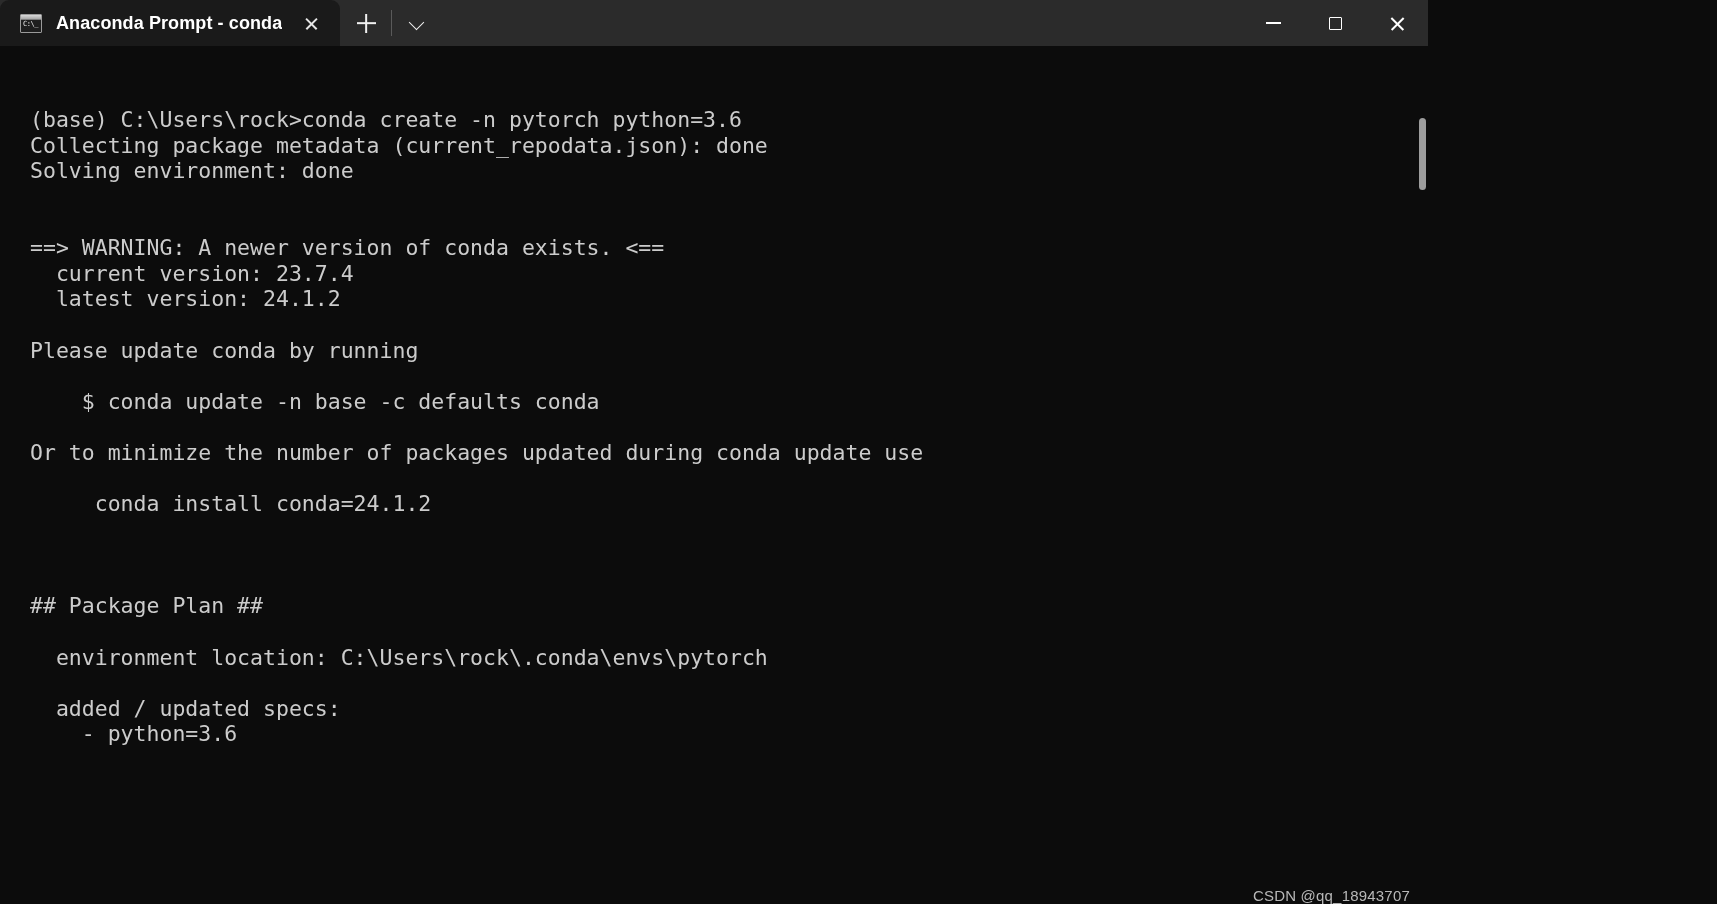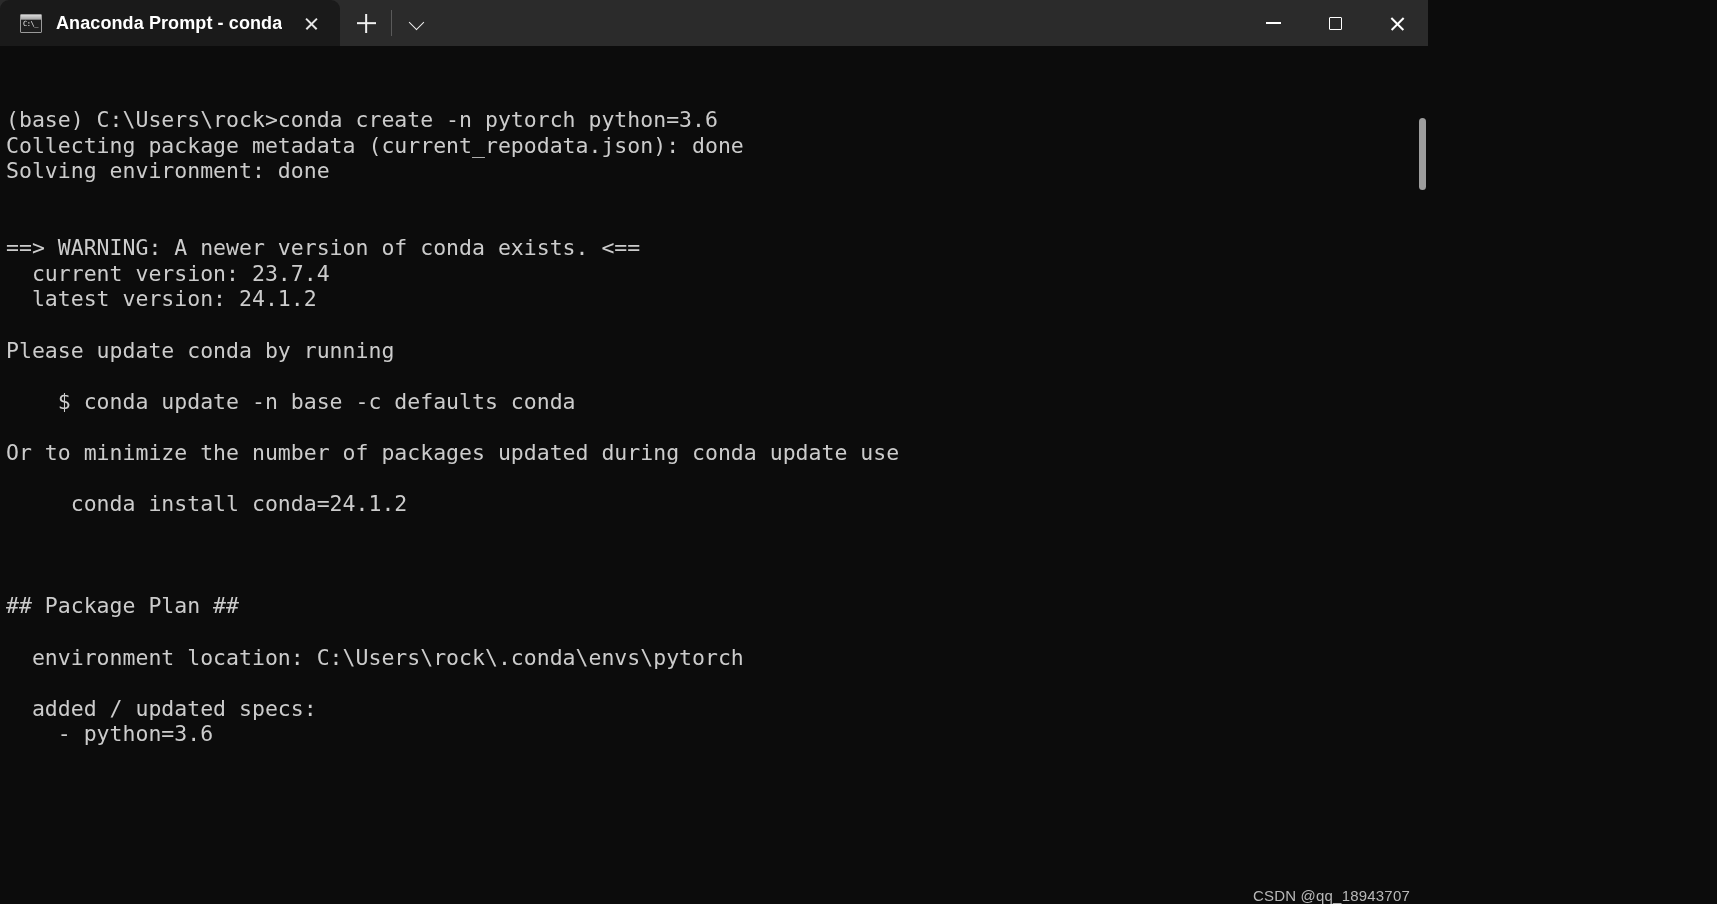--- a/index.html
+++ b/index.html
@@ -196,21 +196,21 @@
     top:0;
     right:18px;
     white-space:pre;
     font-family:"DejaVu Sans Mono", monospace;
     font-size:21.5px;
     line-height:25.6px;
     color:#cccccc;
     letter-spacing:0px;
     padding-top:10px;
   }
-  .console-text .row { display:block; height:25.6px; }
+  .console-text .row { display:block; height:25.6px;margin-left:24px; }
 
   
   .scrollbar-track {
     position:absolute;
     top:0; right:0; bottom:0;
     width:13px;
     background:transparent;
   }
   .scrollbar-thumb {
     position:absolute;

